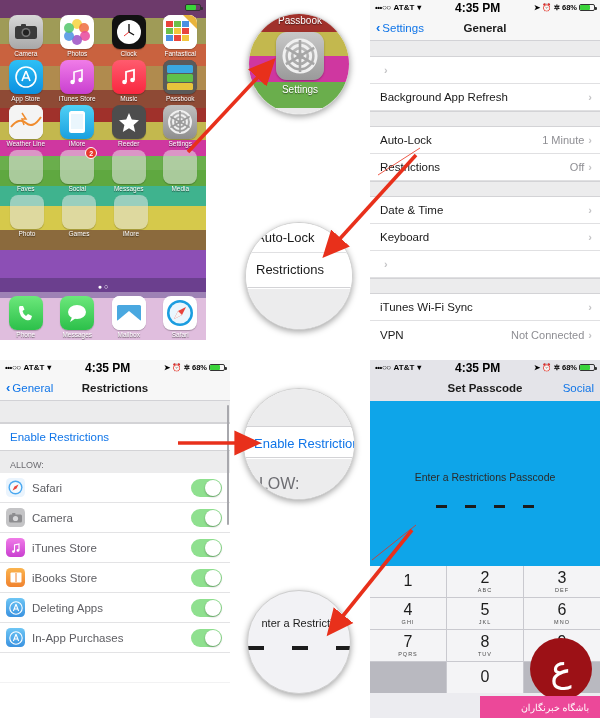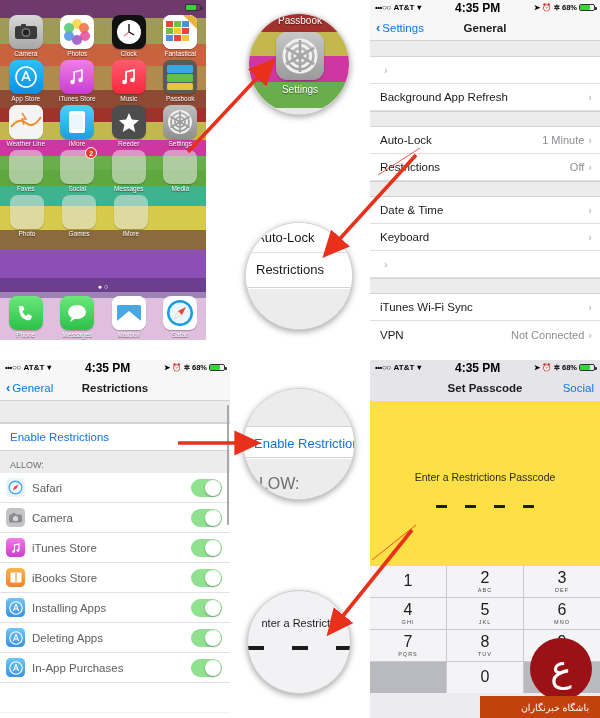--- a/index.html
+++ b/index.html
@@ -82,36 +82,36 @@
   .toggle { width:31px; height:18px; border-radius:9px; background:#8fe08f; position:relative; flex:0 0 auto;}
   .toggle::after{content:"";position:absolute;right:1px;top:1px;width:16px;height:16px;border-radius:50%;
                  background:#fff;box-shadow:0 1px 2px rgba(0,0,0,.3);}
   .enable-row { height:28px; display:flex; align-items:center; padding:0 10px; font-size:11.5px;
                 color:#1075e8; background:#fff; border-top:1px solid #d3d3d6; border-bottom:1px solid #d3d3d6;}
   .section-hdr { height:22px; display:flex; align-items:flex-end; padding:0 0 3px 10px; font-size:9px;
                  color:#6d6d72; background:#ececed;}
   .scrollbar { position:absolute; right:1px; width:2px; background:#a8a8ad; border-radius:1px;}
 
   
-  .pc-body { background:#fde047; }
+  .pc-body { background:#0ea5e9; }
   .pc-title { text-align:center; font-size:10.5px; color:#2a2a2a; }
   .pc-dashes { display:flex; justify-content:center; gap:18px; }
   .pc-dashes i { display:block; width:11px; height:2.5px; background:#1c1c1c; }
   .keypad { display:grid; grid-template-columns:repeat(3,1fr); background:#c9c9cf; gap:1px;}
   .key { background:#f4f4f6; height:31px; display:flex; flex-direction:column; align-items:center; justify-content:center; }
   .key .kn { font-size:16px; color:#1c1c1c; line-height:1; font-weight:300;}
   .key .kl { font-size:5.5px; color:#4a4a4a; letter-spacing:1px; margin-top:1px;}
   .key.blank { background:#b9b9c0; }
 
   
   .wm { position:absolute; right:0; bottom:0; width:120px; height:78px; }
   .wm-circle { position:absolute; right:8px; bottom:18px; width:62px; height:62px; border-radius:50%;
                background:#9c1116; display:flex; align-items:center; justify-content:center;}
   .wm-glyph { color:#fff; font-size:36px; line-height:1; font-family:"DejaVu Sans", sans-serif;}
-  .wm-bar { position:absolute; right:0; bottom:0; width:120px; height:22px; background:#c2410c;
+  .wm-bar { position:absolute; right:0; bottom:0; width:120px; height:22px; background:#ec4899;
             color:#fff; font-size:9.5px; display:flex; align-items:center; justify-content:center;padding-left:30px;}
 </style>
 </head>
 <body>
 
 <div id="root">
 
   <div class="phone" id="homescreen">
     <div class="hs-bg">
       <div class="stripe" style="top:0;height:18px;background:#6d3a6b;"></div>
@@ -589,30 +589,20 @@
         <span class="rlbl">iBooks Store</span>
         <span class="toggle"></span>
       </div>
       <div class="rrow">
         <span class="ricon" style="background:linear-gradient(#6ec6f5,#3a92e0);">
           <svg width="14" height="14" viewBox="0 0 14 14">
               <circle cx="7" cy="7" r="6.2" fill="none" stroke="#fff" stroke-width="1.1"></circle>
               <path d="M7 3.2 L9.6 10 M7 3.2 L4.4 10 M5.2 8 L8.8 8" stroke="#fff" stroke-width="1.1" fill="none"></path>
             </svg>
         </span>
-        <span class="rlbl">Installing Apps</span>
-        <span class="toggle"></span>
-      </div>
-      <div class="rrow">
-        <span class="ricon" style="background:linear-gradient(#6ec6f5,#3a92e0);">
-          <svg width="14" height="14" viewBox="0 0 14 14">
-              <circle cx="7" cy="7" r="6.2" fill="none" stroke="#fff" stroke-width="1.1"></circle>
-              <path d="M7 3.2 L9.6 10 M7 3.2 L4.4 10 M5.2 8 L8.8 8" stroke="#fff" stroke-width="1.1" fill="none"></path>
-            </svg>
-        </span>
         <span class="rlbl">Deleting Apps</span>
         <span class="toggle"></span>
       </div>
       <div class="rrow">
         <span class="ricon" style="background:linear-gradient(#6ec6f5,#3a92e0);">
           <svg width="14" height="14" viewBox="0 0 14 14">
               <circle cx="7" cy="7" r="6.2" fill="none" stroke="#fff" stroke-width="1.1"></circle>
               <path d="M7 3.2 L9.6 10 M7 3.2 L4.4 10 M5.2 8 L8.8 8" stroke="#fff" stroke-width="1.1" fill="none"></path>
             </svg>
         </span>

